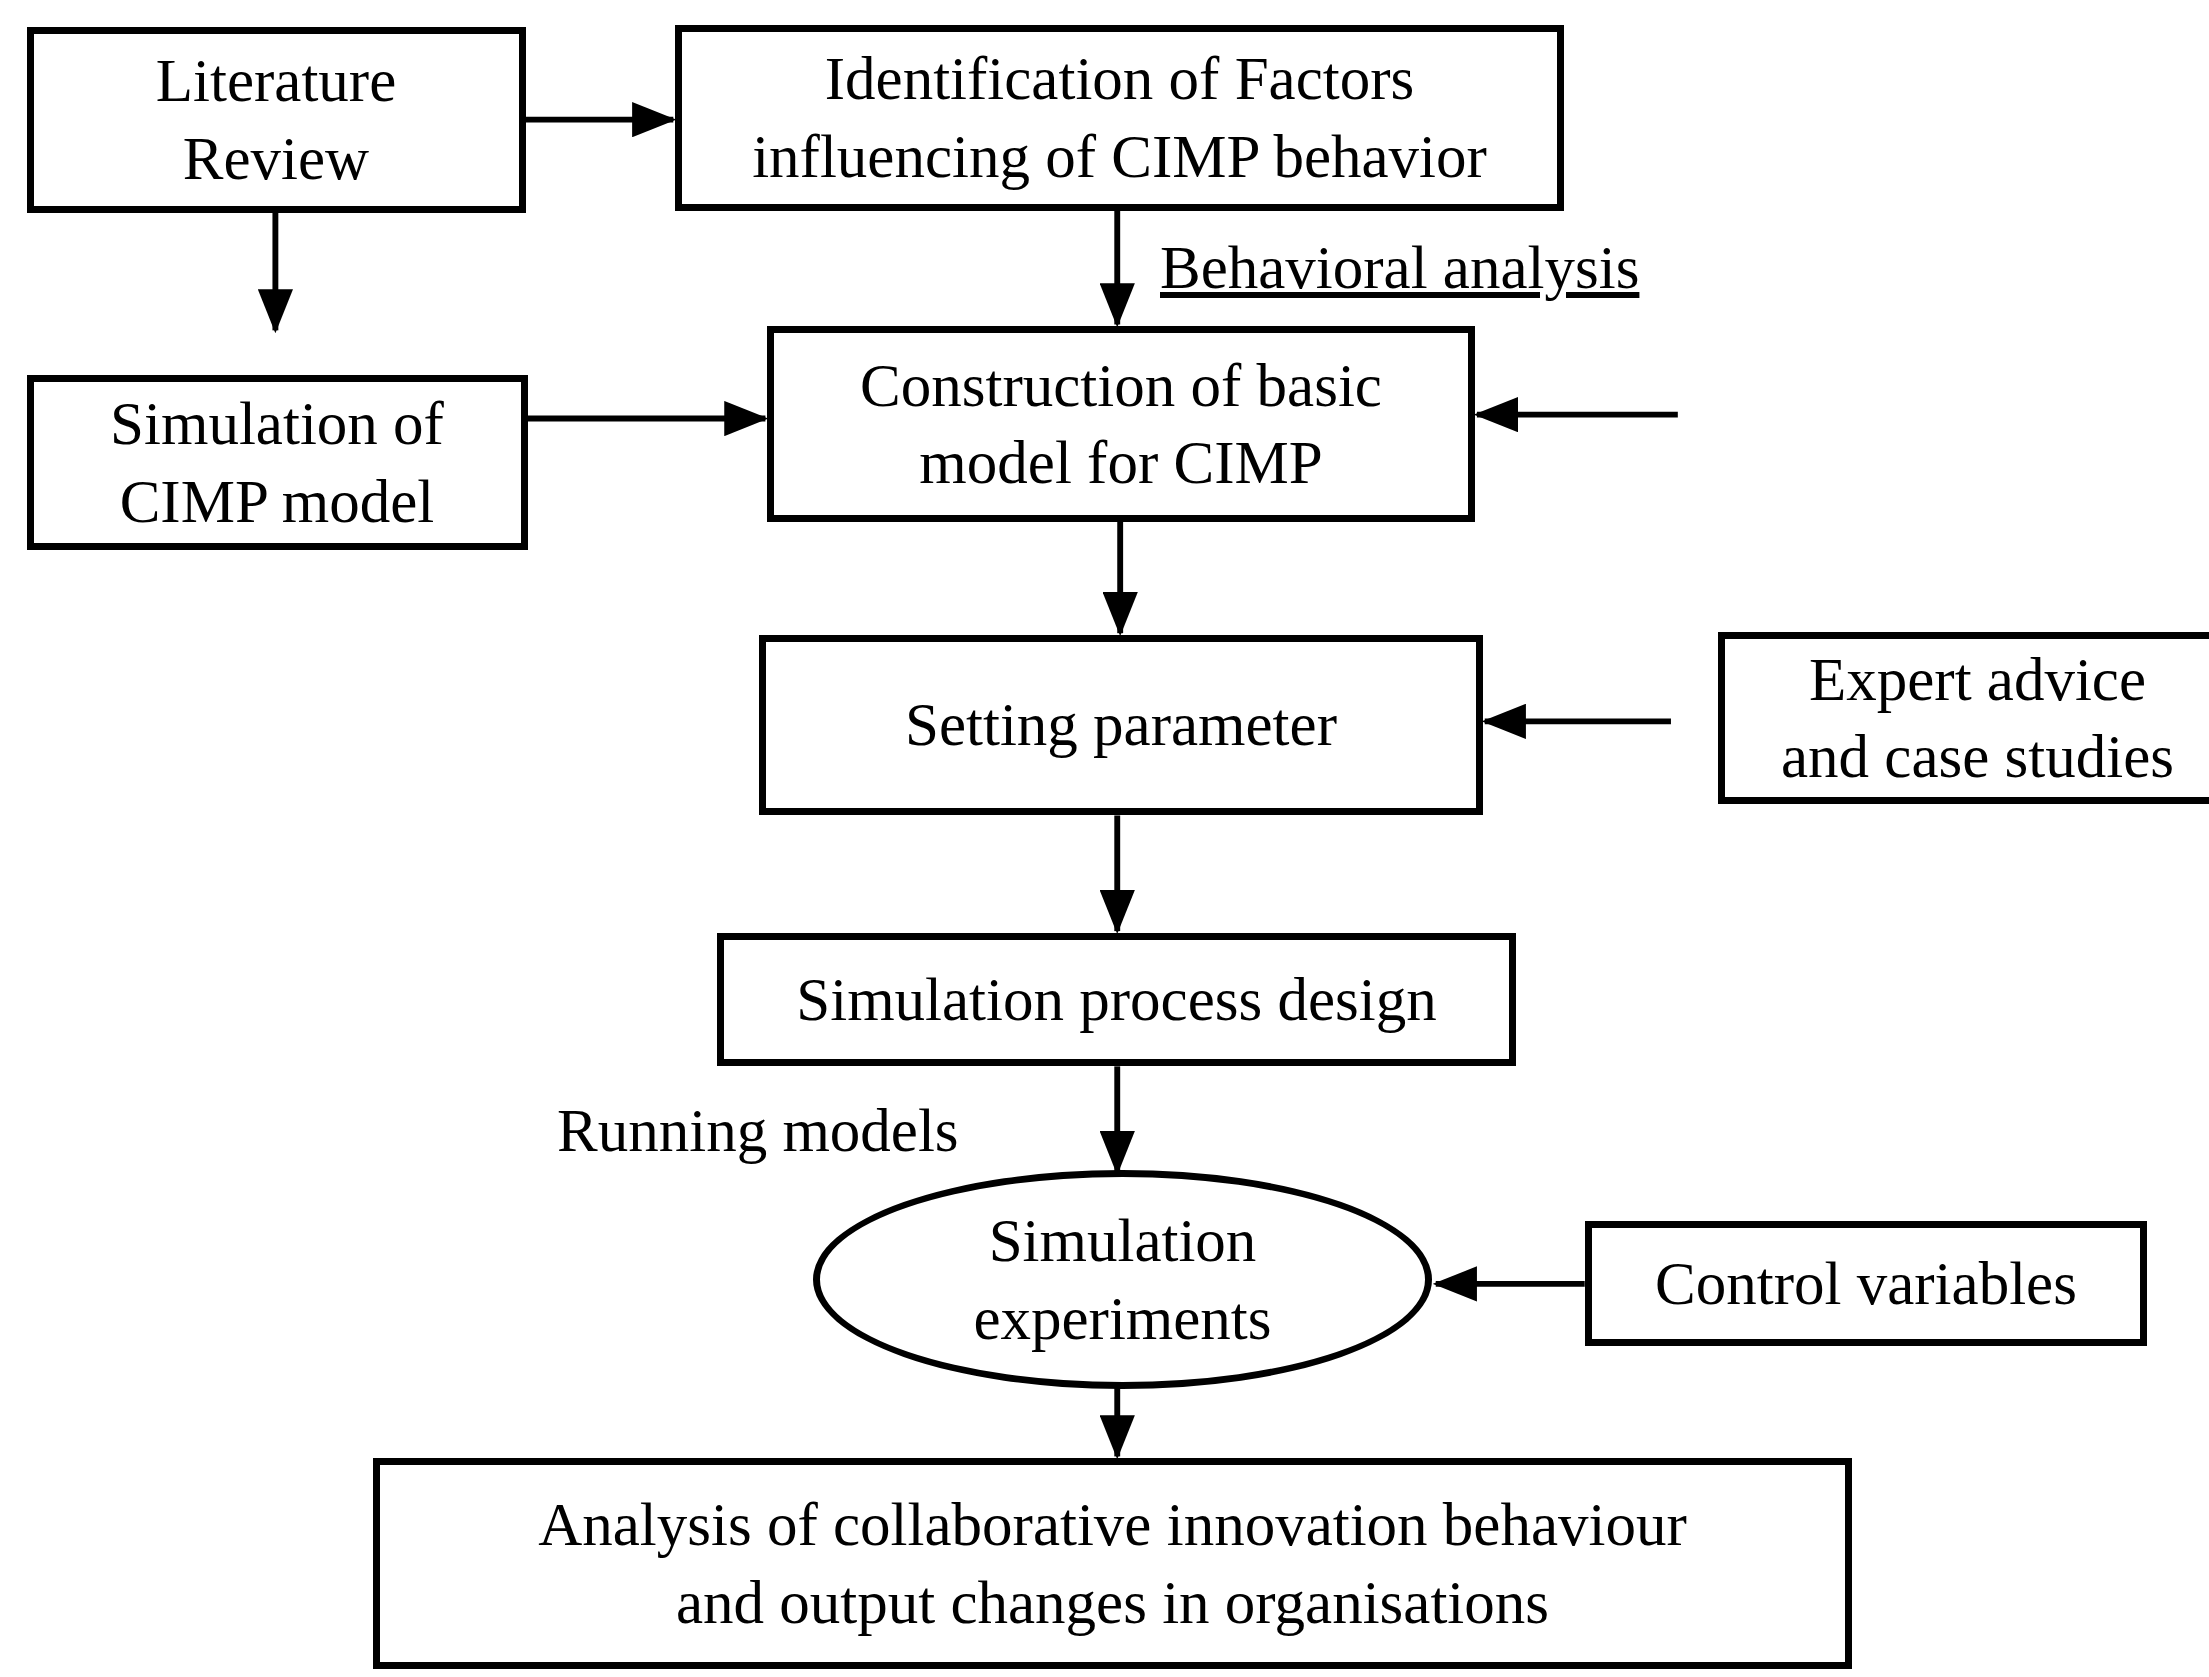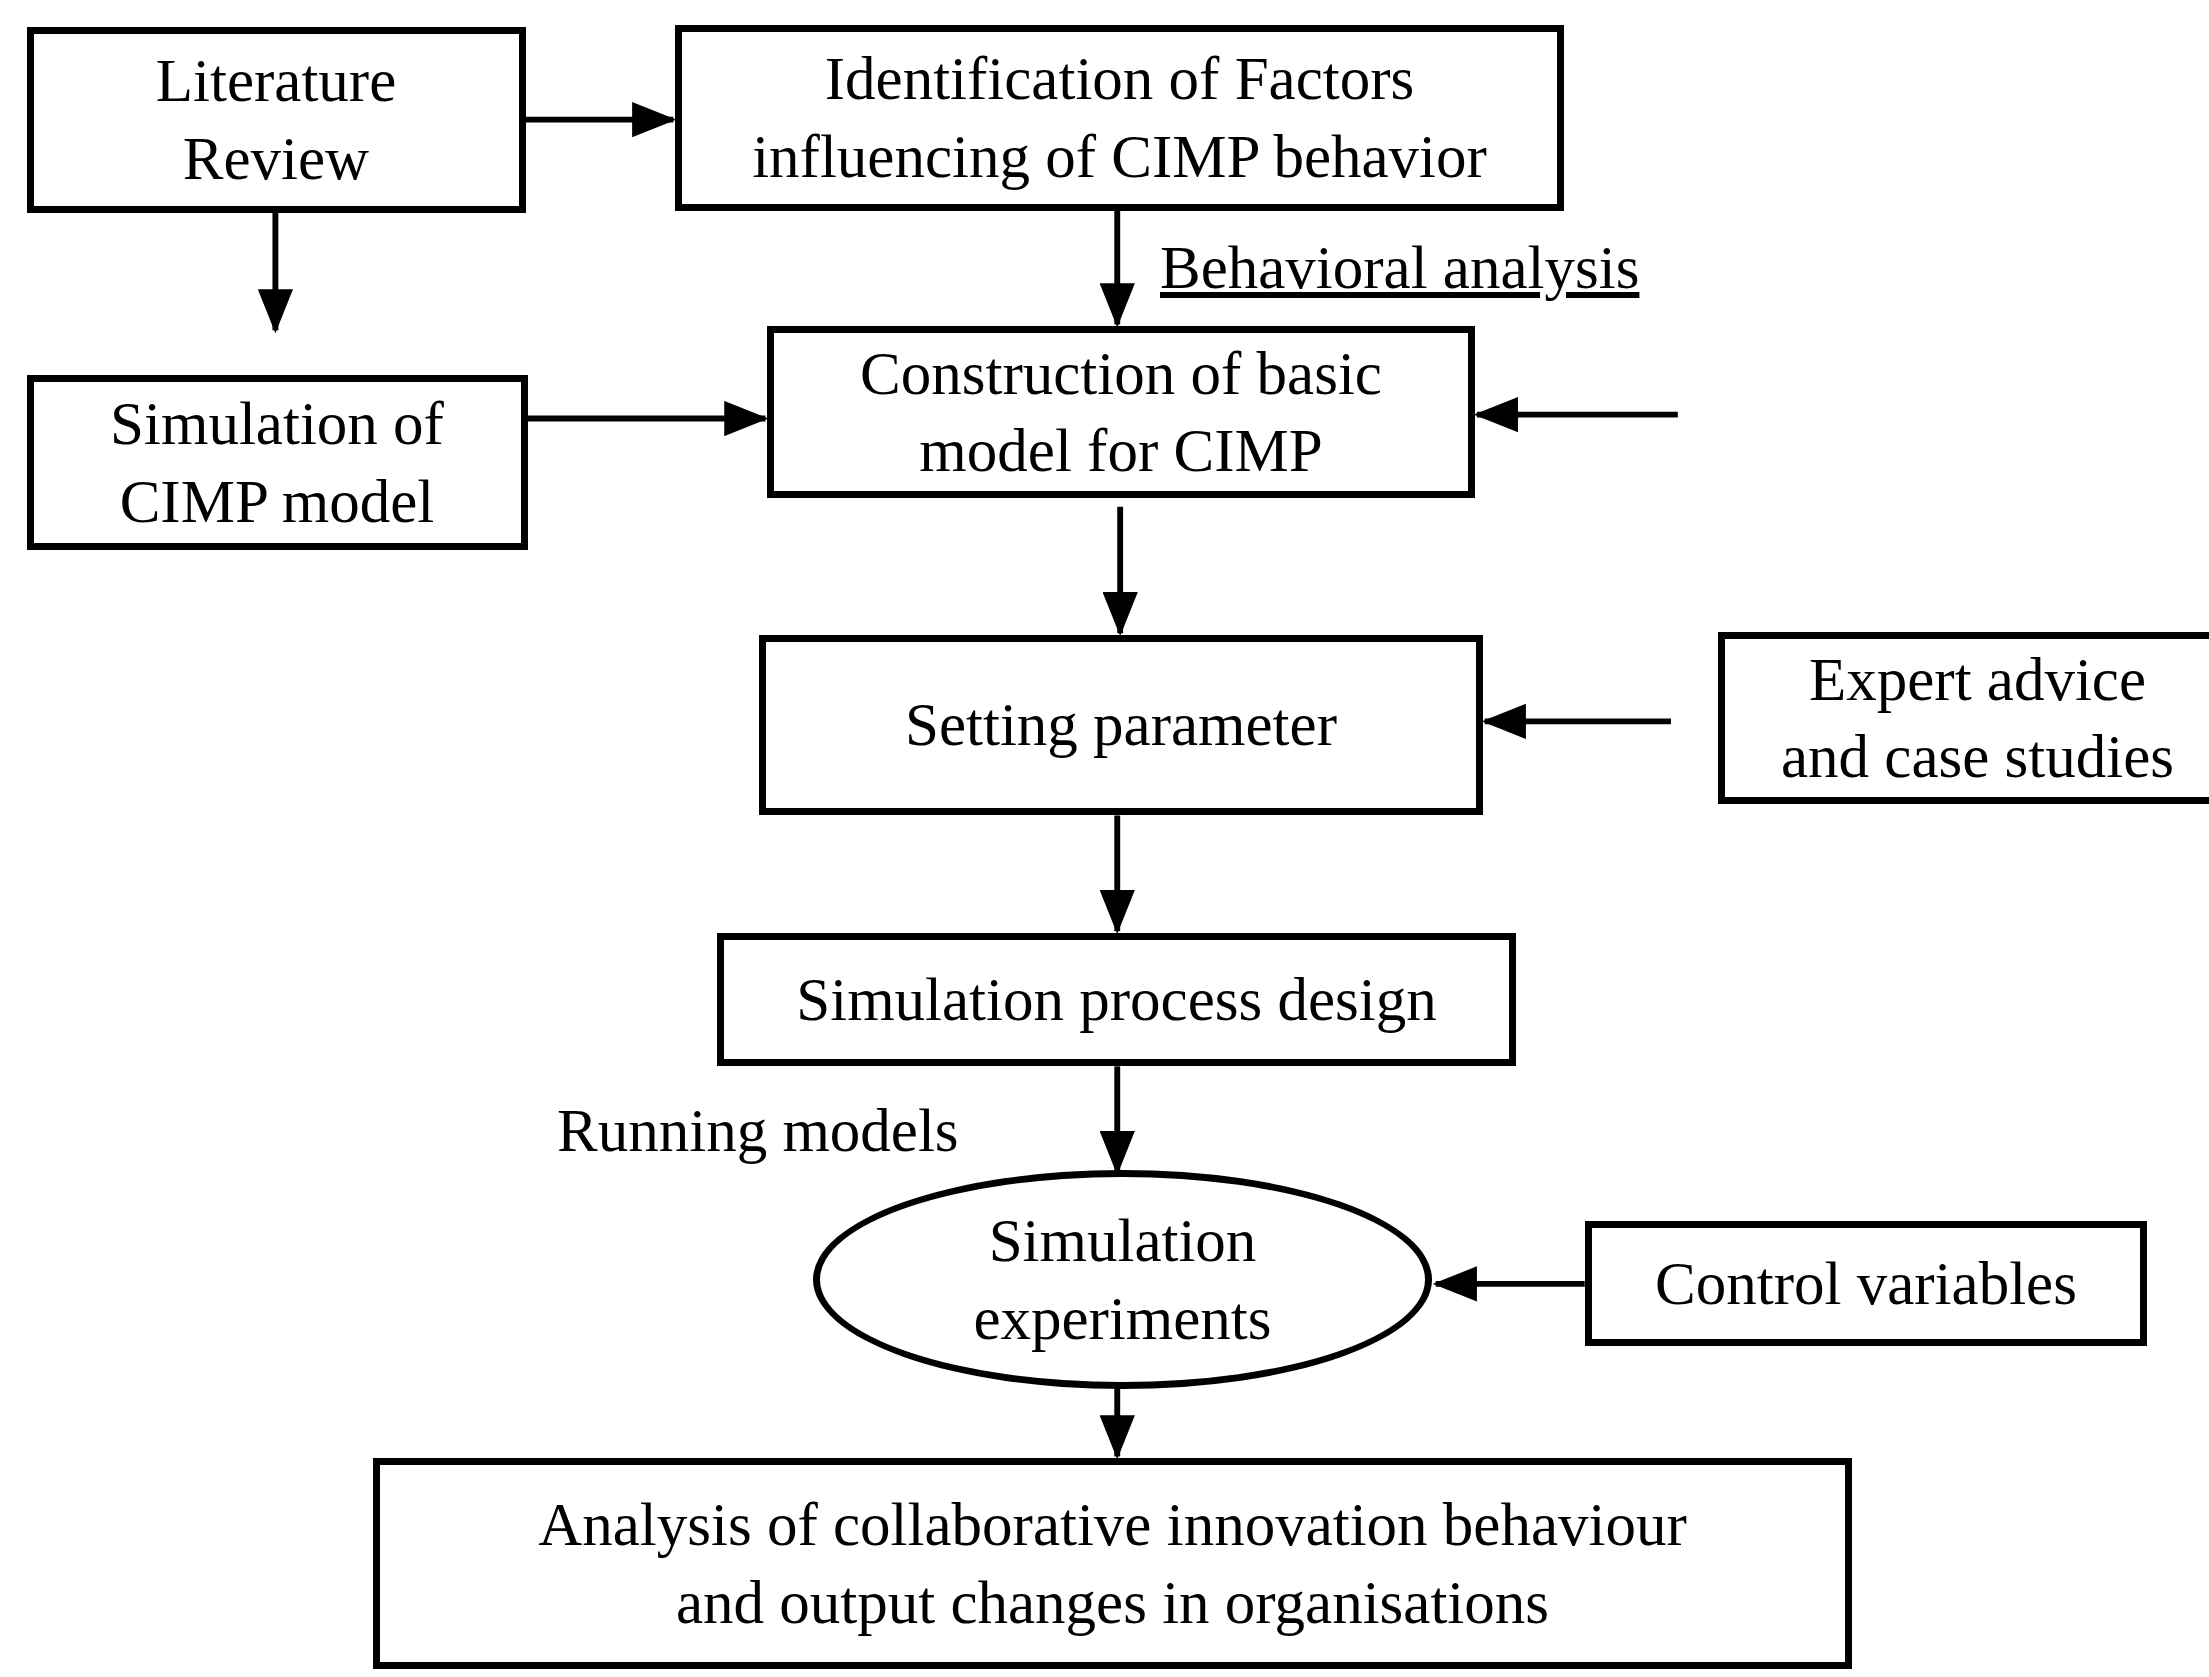--- a/index.html
+++ b/index.html
@@ -52,21 +52,21 @@
     position:absolute;
     font-size:61px;
     line-height:1;
     white-space:nowrap;
   }
 
   
   #n-literature      { left:26.5px;   top:26.5px;   width:499px;  height:186px; }
   #n-identification  { left:675px;  top:24.5px;   width:889px;  height:186px; }
   #n-simulation-cimp { left:26.5px;   top:340px;  width:501px;  height:175px;margin-top:35px; }
-  #n-construction    { left:767px;  top:326px;  width:708px;  height:172px; }
+  #n-construction    { left:767px;  top:326px;  width:708px;  height:196px; }
   #n-conceptualising { left:1678px; top:325px;  width:515px;  height:177px; }
   #n-setting         { left:759px;  top:635px;  width:724px;  height:180px; }
   #n-expert          { left:1671px; top:632px;  width:519px;  height:172px;margin-left:47px; }
   #n-process-design  { left:717px;  top:933px;  width:799px;  height:133px; }
   #n-experiments     { left:813px;  top:1170px; width:619px;  height:219px; }
   #n-control         { left:1585px; top:1221px; width:562px;  height:125px; }
   #n-analysis        { left:373px;  top:1458px; width:1479px; height:211px; }
 
   #l-behavioral { left:1160px; top:237px;text-decoration:underline;  }
   #l-running    { left:557px;  top:1100px; }

